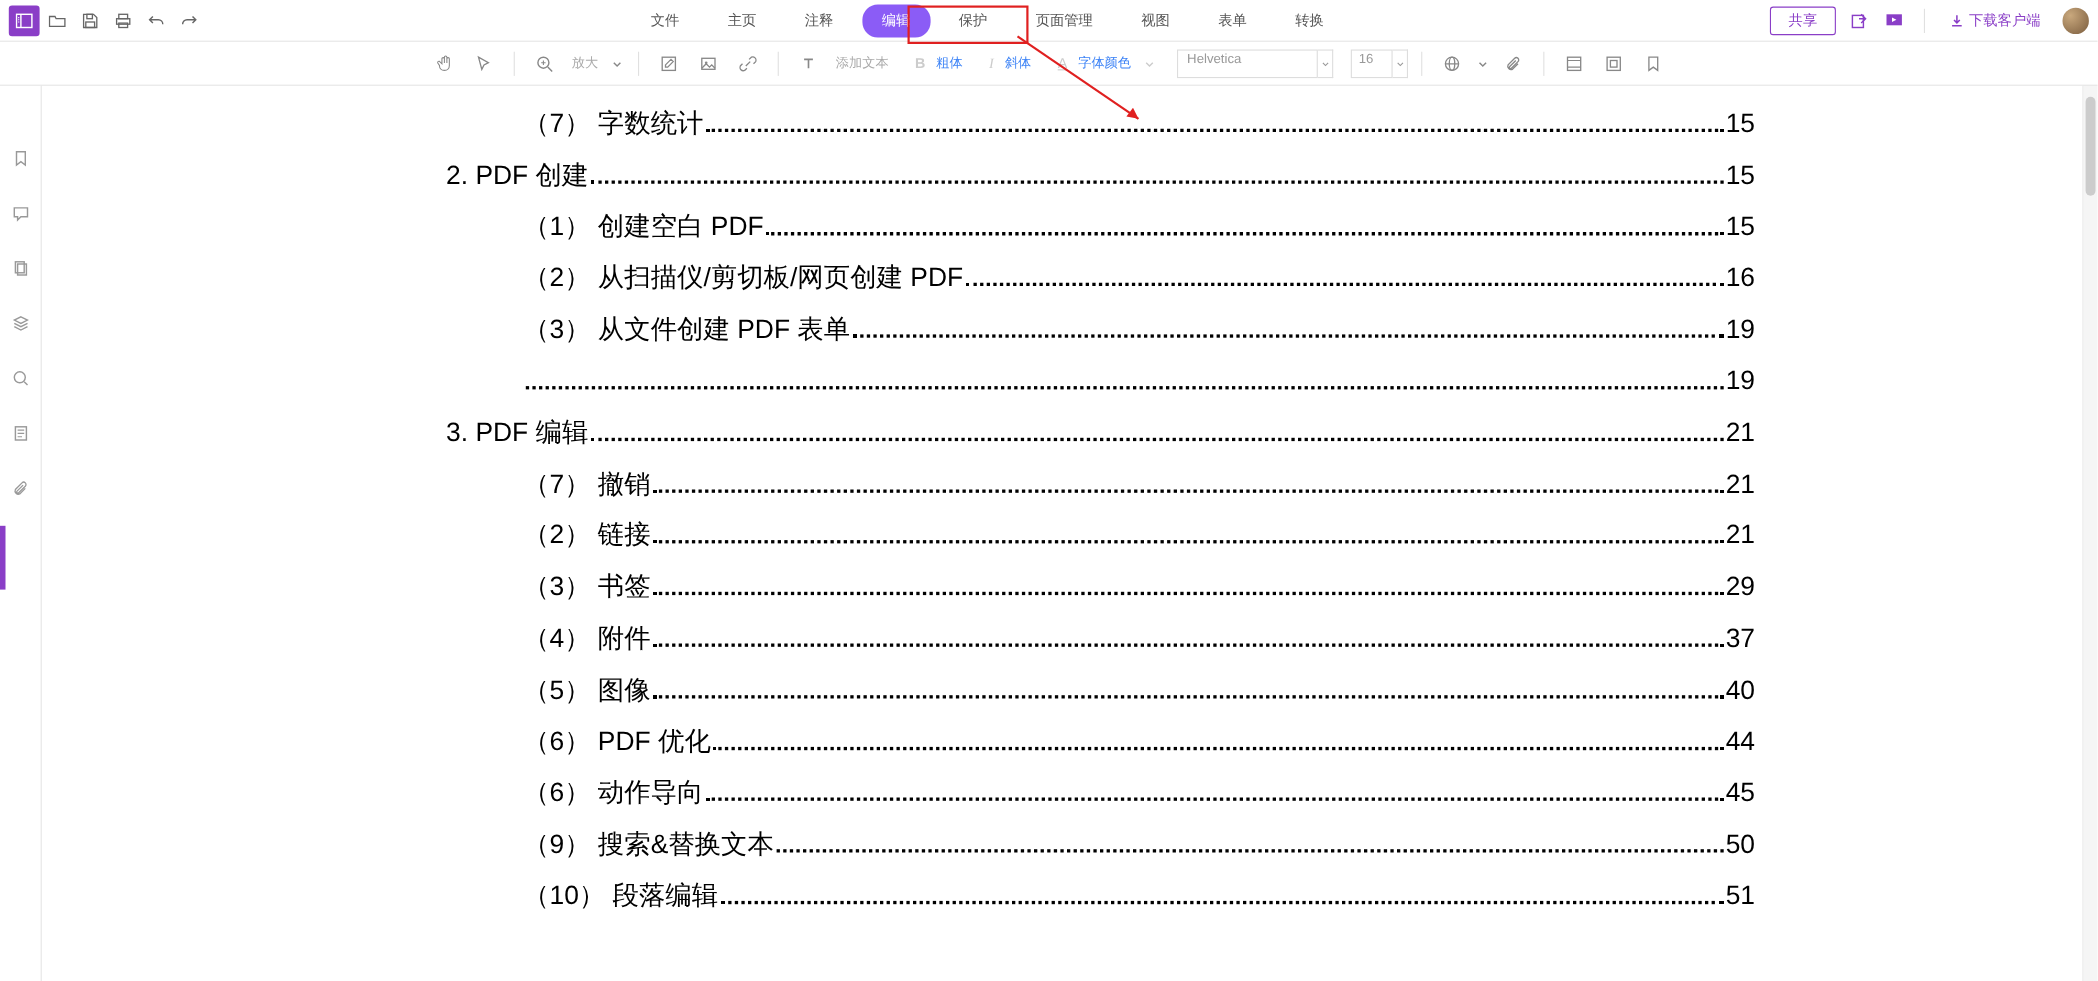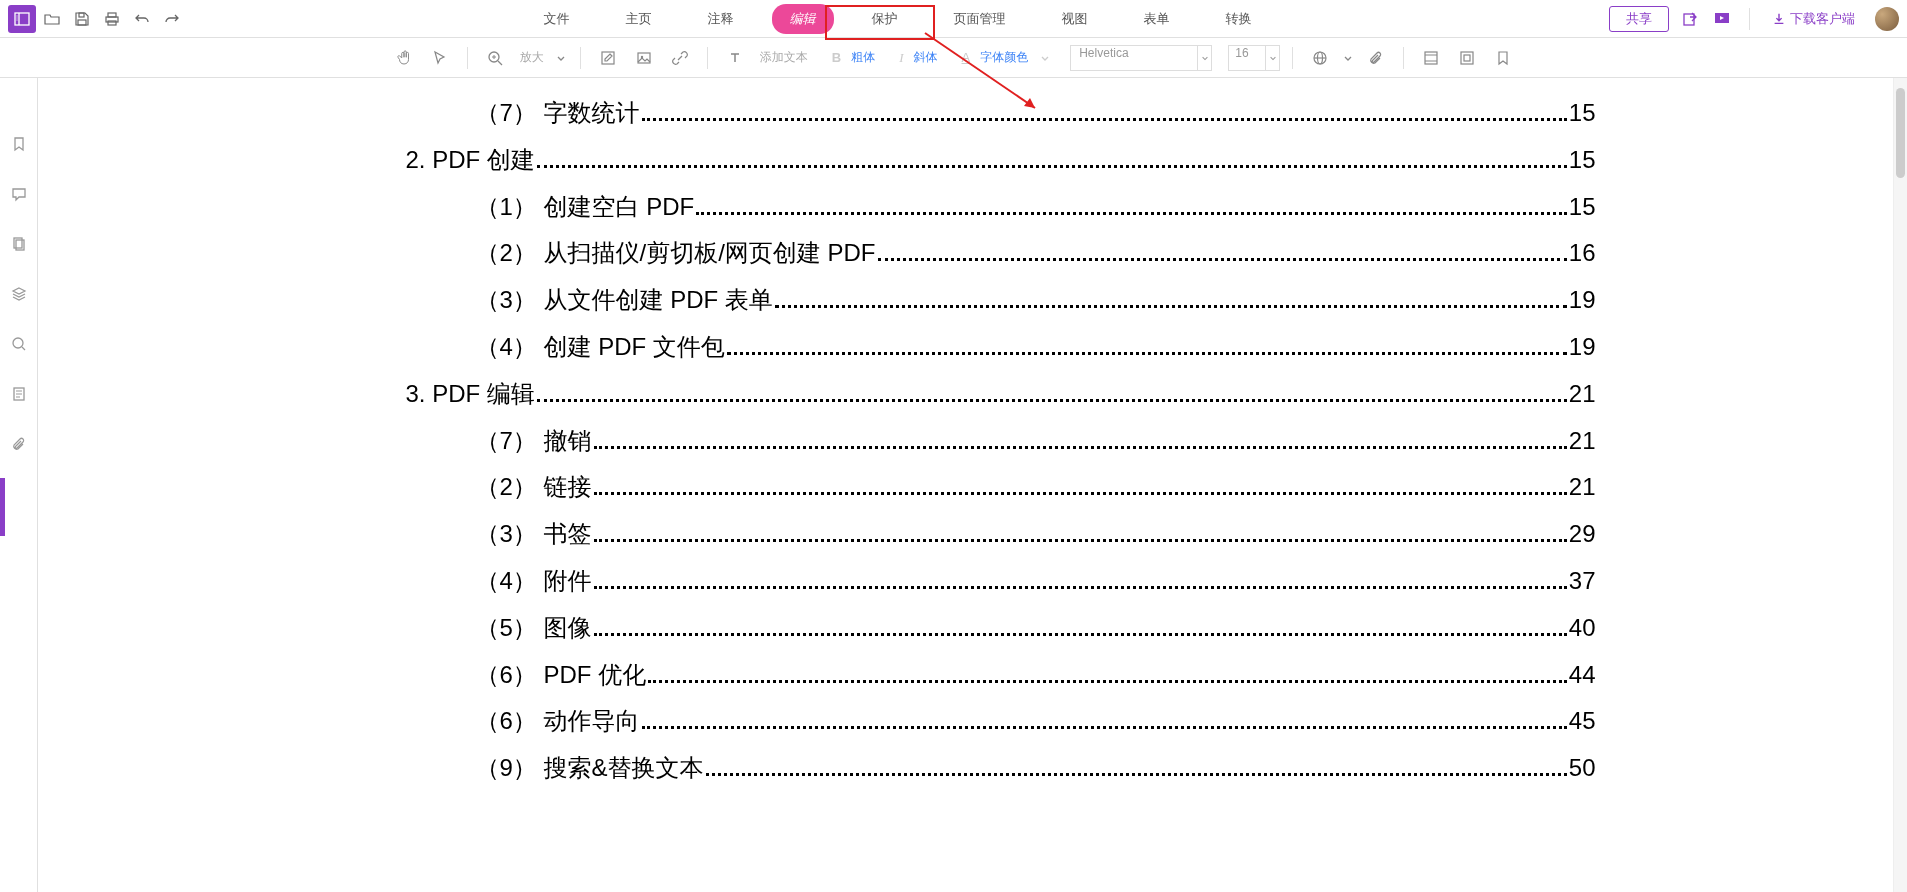--- a/index.html
+++ b/index.html
@@ -3,23 +3,23 @@
 <meta charset="utf-8">
 <style>
 * { margin: 0; padding: 0; box-sizing: border-box; }
 body { font-family: "Microsoft YaHei", Arial, sans-serif; font-size: 13px; color: #333; background: #fff; overflow: hidden; width: 1907px; height: 892px; position: relative; }
 
 
 .topbar { height: 38px; border-bottom: 1px solid #e0e0e0; display: flex; align-items: center; padding: 0 8px; background: #fff; }
 .topbar-left { display: flex; align-items: center; gap: 2px; }
 .topbar-left .tbtn { width: 28px; height: 28px; display: flex; align-items: center; justify-content: center; color: #666; cursor: pointer; border-radius: 3px; }
 .topbar-left .tbtn.active { background: #8a3ec7; color: #fff; }
-.topbar-center { flex: 1; display: flex; justify-content: center; gap: 20px; align-items: center; }
+.topbar-center { flex: 1; display: flex; justify-content: center; gap: 8px; align-items: center; }
 .menu-tab { padding: 6px 18px; color: #555; cursor: pointer; font-size: 13px; border-radius: 14px; }
-.menu-tab.active { background: #ec4899; color: #fff; font-style: italic; }
+.menu-tab.active { background: #8b5cf6; color: #fff; }
 .topbar-right { display: flex; align-items: center; gap: 10px; }
 .share-btn { border: 1px solid #8a3ec7; color: #8a3ec7; padding: 3px 16px; border-radius: 3px; cursor: pointer; font-size: 13px; }
 .rbtn { width: 22px; height: 22px; display: flex; align-items: center; justify-content: center; color: #8a3ec7; cursor: pointer; }
 .download-btn { color: #8a3ec7; display: flex; align-items: center; gap: 4px; cursor: pointer; font-size: 13px; padding: 0 6px; }
 .avatar { width: 24px; height: 24px; border-radius: 50%; background: radial-gradient(circle at 30% 30%, #c9a87d, #7a5c3d); margin-left: 4px; }
 
 
 .secondbar { height: 40px; border-bottom: 1px solid #e0e0e0; display: flex; align-items: center; justify-content: center; gap: 6px; background: #fff; }
 .tool { width: 30px; height: 30px; display: flex; align-items: center; justify-content: center; color: #888; cursor: pointer; border-radius: 3px; }
 .tool-label { font-size: 12px; color: #aaa; margin: 0 4px; }
@@ -332,21 +332,20 @@
         <span class="toc-title">（2） 从扫描仪/剪切板/网页创建 PDF</span>
         <span class="toc-dots"></span>
         <span class="toc-page"> 16</span>
       </div>
       <div class="toc-line indent-2">
         <span class="toc-title">（3） 从文件创建 PDF 表单</span>
         <span class="toc-dots"></span>
         <span class="toc-page">19</span>
       </div>
       <div class="toc-line indent-2">
-        <span class="toc-title">（4） 创建 PDF 文件包</span>
         <span class="toc-dots"></span>
         <span class="toc-page">19</span>
       </div>
       <div class="toc-line indent-1">
         <span class="toc-title">3.  PDF 编辑</span>
         <span class="toc-dots"></span>
         <span class="toc-page">21</span>
       </div>
       <div class="toc-line indent-2">
         <span class="toc-title">（7）  撤销</span>
@@ -380,19 +379,24 @@
       </div>
       <div class="toc-line indent-2">
         <span class="toc-title">（6）  动作导向</span>
         <span class="toc-dots"></span>
         <span class="toc-page">45</span>
       </div>
       <div class="toc-line indent-2">
         <span class="toc-title">（9）  搜索&amp;替换文本</span>
         <span class="toc-dots"></span>
         <span class="toc-page">50</span>
+      </div>
+      <div class="toc-line indent-2">
+        <span class="toc-title">（10）  段落编辑</span>
+        <span class="toc-dots"></span>
+        <span class="toc-page">51</span>
       </div>
     </div>
 </div>
 
 <div class="scrollbar">
   <div class="scroll-thumb"></div>
 </div>
 
 </body></html>

